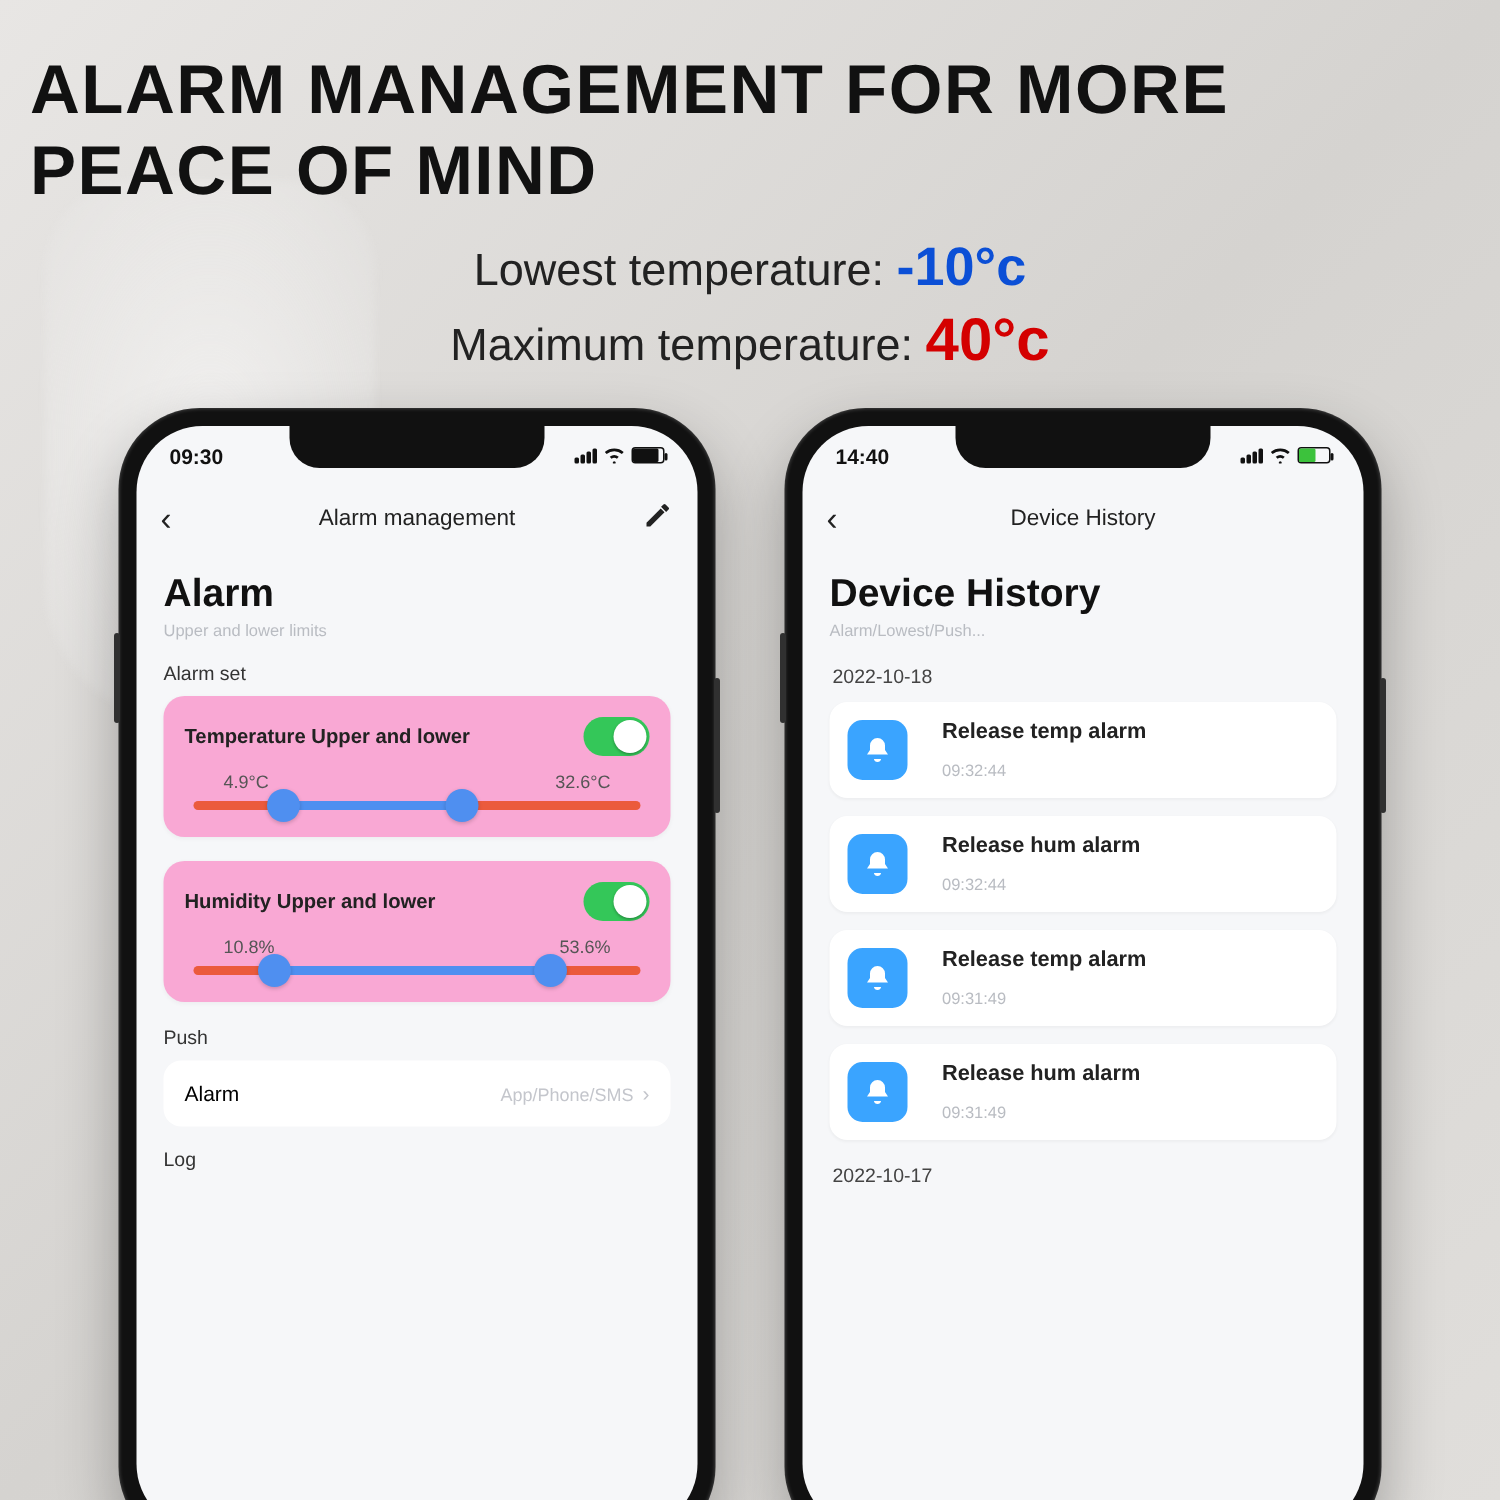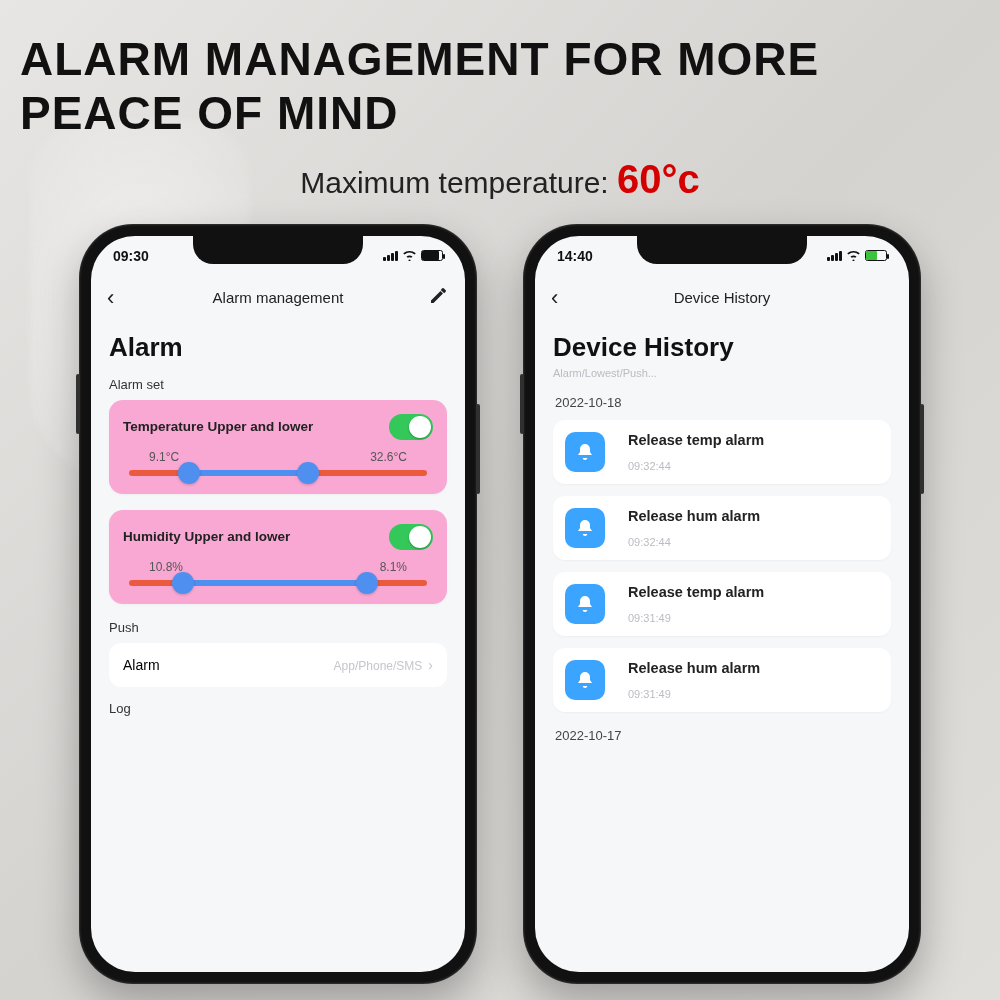--- a/index.html
+++ b/index.html
@@ -116,22 +116,26 @@
 </style>
 </head>
 <body>
 
 <div class="bg-statue"></div>
 
 <div class="headline">ALARM MANAGEMENT FOR MORE PEACE OF MIND</div>
 
 <div class="temps">
   <div class="row">
+    <span>Lowest temperature:</span>
+    <span class="blue">-10°c</span>
+  </div>
+  <div class="row">
     <span>Maximum temperature:</span>
-    <span class="red">60°c</span>
+    <span class="red">40°c</span>
   </div>
 </div>
 
 <div class="phones">
 
   <div class="phone">
     <div class="screen">
       <div class="notch"></div>
       <div class="status-bar">
         <span>09:30</span>
@@ -156,45 +160,46 @@
         <span>Alarm management</span>
         <span class="nav-edit">
           <svg width="18" height="18" viewBox="0 0 18 18">
               <path d="M2 13.5V16h2.5L14 6.5 11.5 4 2 13.5zM16.7 3.3l-2-2a1 1 0 00-1.4 0l-1.6 1.6 3.4 3.4 1.6-1.6a1 1 0 000-1.4z" fill="#222"></path>
             </svg>
         </span>
       </div>
 
       <div class="content">
         <div class="h1">Alarm</div>
+        <div class="sub">Upper and lower limits</div>
         <div class="section-label">Alarm set</div>
 
         <div class="card">
           <div class="card-head">
             <span>Temperature Upper and lower</span>
             <span class="toggle"></span>
           </div>
           <div class="range-labels">
-            <span>9.1°C</span>
+            <span>4.9°C</span>
             <span>32.6°C</span>
           </div>
           <div class="range-track" style="--a:20%;--b:60%">
             <span class="thumb" style="left:20%"></span>
             <span class="thumb" style="left:60%"></span>
           </div>
         </div>
 
         <div class="card">
           <div class="card-head">
             <span>Humidity Upper and lower</span>
             <span class="toggle"></span>
           </div>
           <div class="range-labels">
             <span>10.8%</span>
-            <span>8.1%</span>
+            <span>53.6%</span>
           </div>
           <div class="range-track" style="--a:18%;--b:80%">
             <span class="thumb" style="left:18%"></span>
             <span class="thumb" style="left:80%"></span>
           </div>
         </div>
 
         <div class="section-label">Push</div>
         <div class="list-row">
           <span>Alarm</span>

